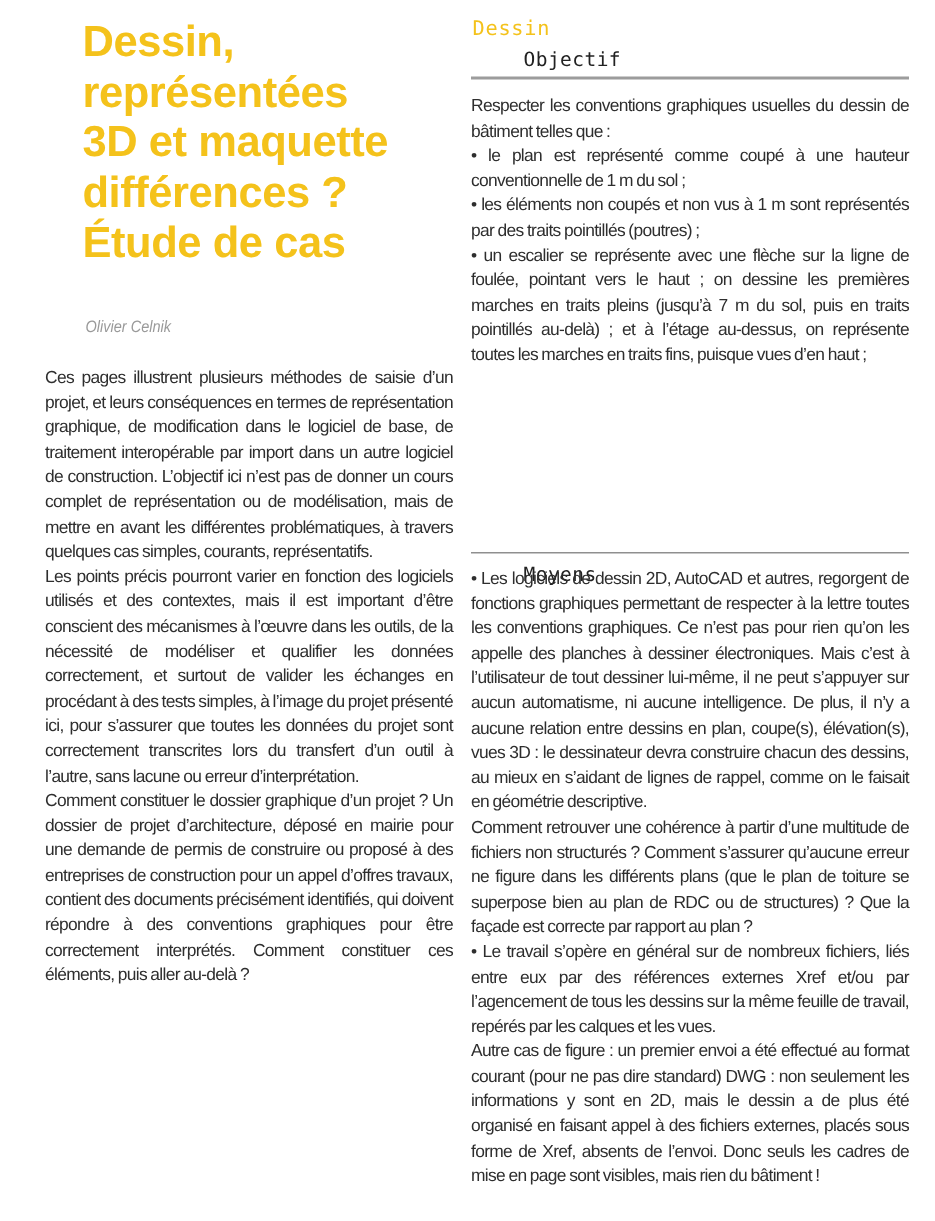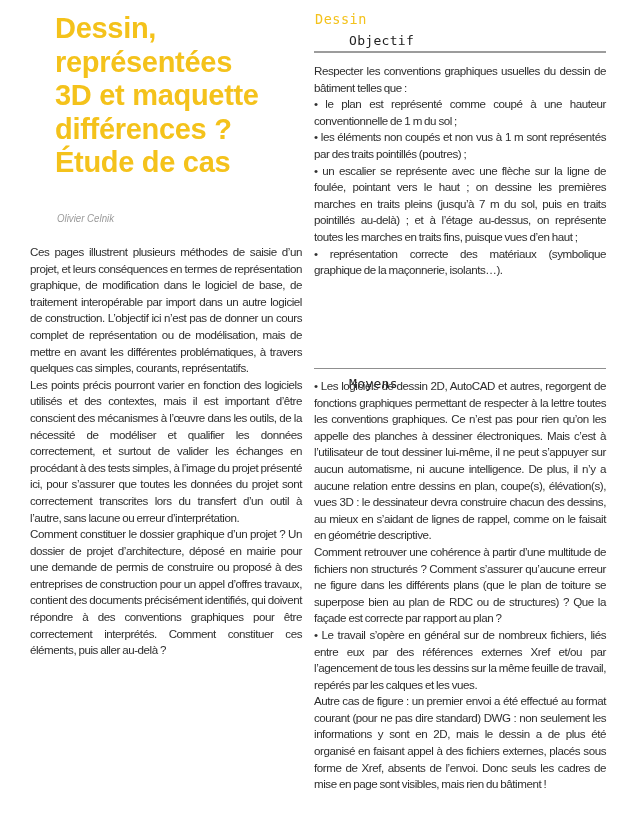--- a/index.html
+++ b/index.html
@@ -65,21 +65,20 @@
 
 <div class="sec-dessin">Dessin</div>
 <div class="sub-heading h-objectif">Objectif</div>
 <div class="rule rule-1"></div>
 
 <div class="col right-col-a">
   <p>Respecter les conventions graphiques usuelles du dessin de bâtiment telles que :</p>
   <p>• le plan est représenté comme coupé à une hauteur conventionnelle de 1 m du sol ;</p>
   <p>• les éléments non coupés et non vus à 1 m sont représentés par des traits pointillés (poutres) ;</p>
   <p>• un escalier se représente avec une flèche sur la ligne de foulée, pointant vers le haut ; on dessine les premières marches en traits pleins (jusqu’à 7 m du sol, puis en traits pointillés au-delà) ; et à l’étage au-dessus, on représente toutes les marches en traits fins, puisque vues d’en haut ;</p>
-  <p>• représentation correcte des matériaux (symbolique graphique de la maçonnerie, isolants…).</p>
 </div>
 
 <div class="sub-heading h-moyens">Moyens</div>
 <div class="rule rule-2"></div>
 
 <div class="col right-col-b">
   <p>• Les logiciels de dessin 2D, AutoCAD et autres, regorgent de fonctions graphiques permettant de respecter à la lettre toutes les conventions graphiques. Ce n’est pas pour rien qu’on les appelle des planches à dessiner électroniques. Mais c’est à l’utilisateur de tout dessiner lui-même, il ne peut s’appuyer sur aucun automatisme, ni aucune intelligence. De plus, il n’y a aucune relation entre dessins en plan, coupe(s), élévation(s), vues 3D : le dessinateur devra construire chacun des dessins, au mieux en s’aidant de lignes de rappel, comme on le faisait en géométrie descriptive.</p>
   <p>Comment retrouver une cohérence à partir d’une multitude de fichiers non structurés ? Comment s’assurer qu’aucune erreur ne figure dans les différents plans (que le plan de toiture se superpose bien au plan de RDC ou de structures) ? Que la façade est correcte par rapport au plan ?</p>
   <p>• Le travail s’opère en général sur de nombreux fichiers, liés entre eux par des références externes Xref et/ou par l’agencement de tous les dessins sur la même feuille de travail, repérés par les calques et les vues.</p>
   <p>Autre cas de figure : un premier envoi a été effectué au format courant (pour ne pas dire standard) DWG : non seulement les informations y sont en 2D, mais le dessin a de plus été organisé en faisant appel à des fichiers externes, placés sous forme de Xref, absents de l’envoi. Donc seuls les cadres de mise en page sont visibles, mais rien du bâtiment !</p>

